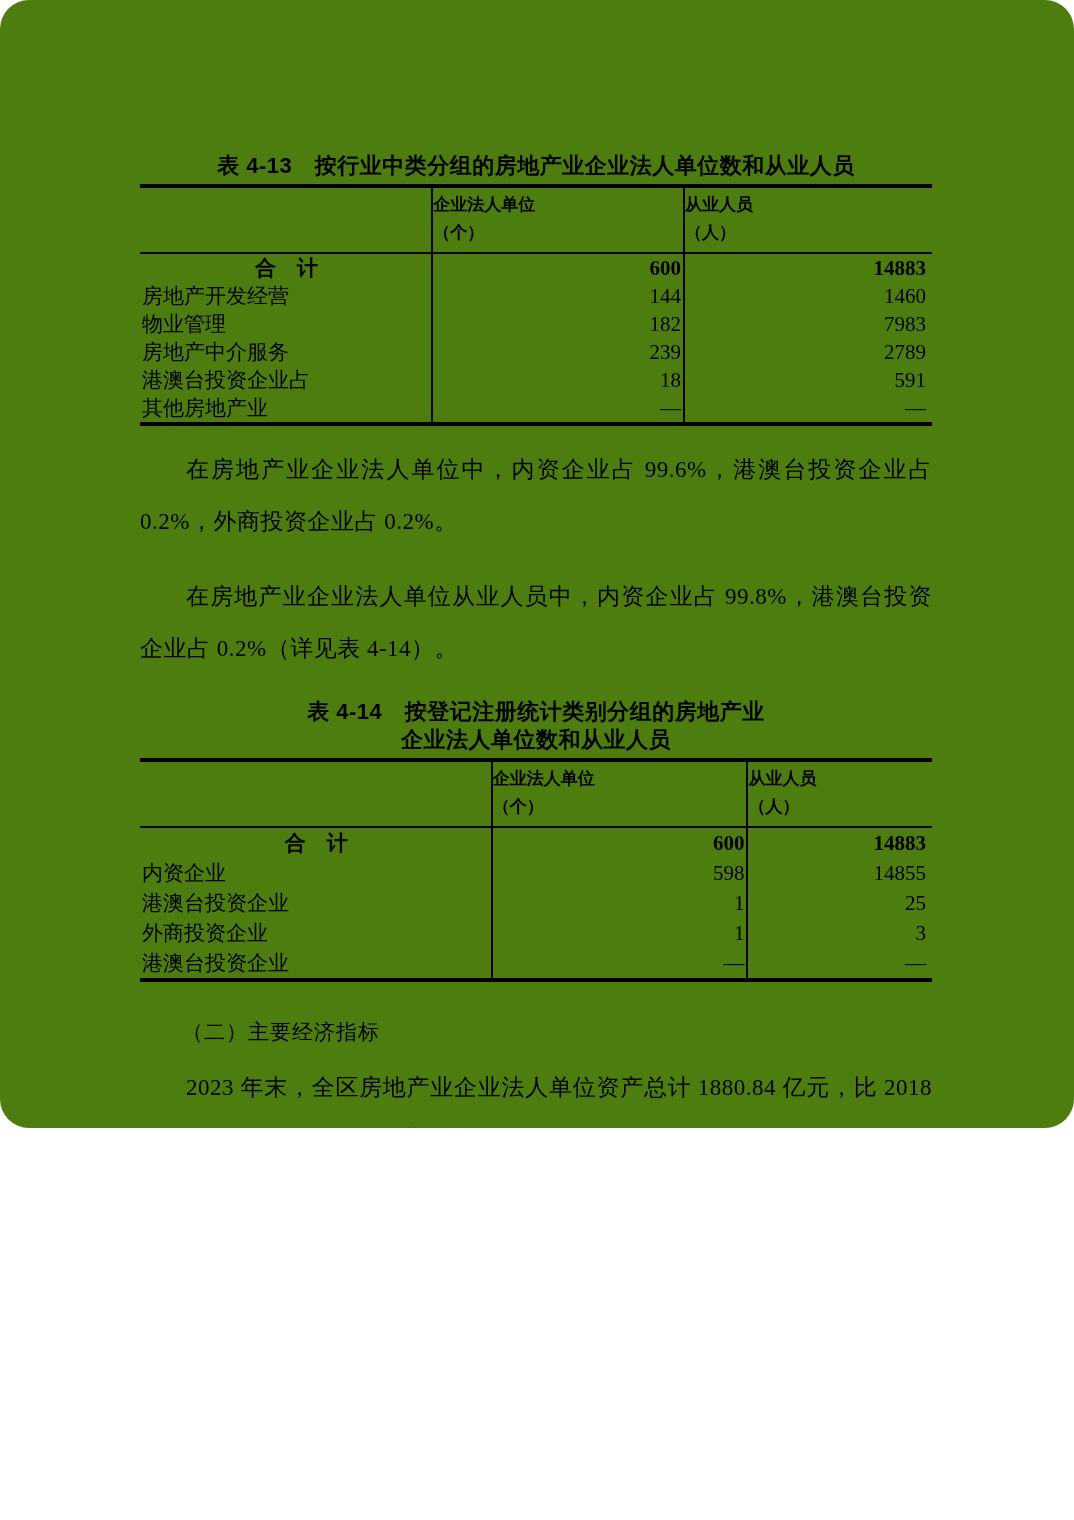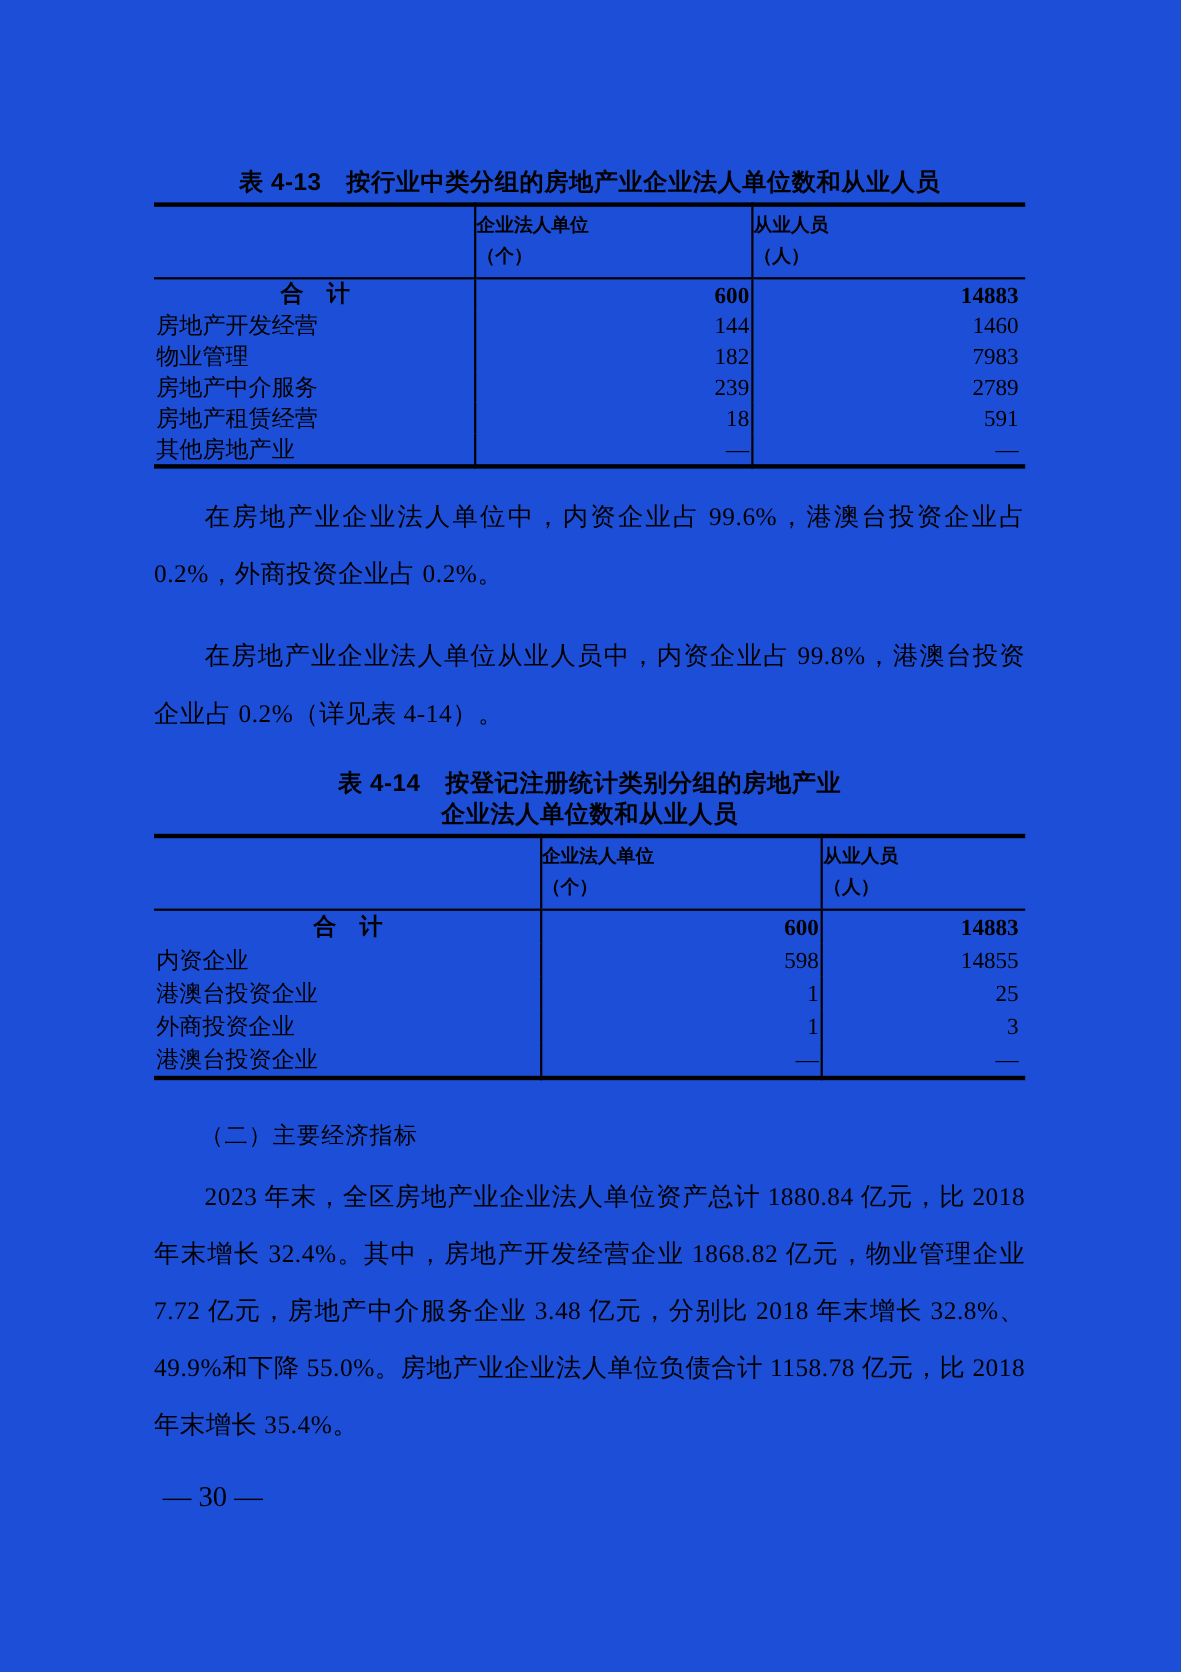--- a/index.html
+++ b/index.html
@@ -1,22 +1,23 @@
 <!DOCTYPE html>
 <html><head>
 <meta charset="utf-8">
 <style>
   html, body { margin:0; padding:0; background:#ffffff; }
   .page {
     position:relative;
-    width:1074px; height:1520px;
-    background:#1d4ed8;
+    width:1074px; height:1128px;
+    background:#4d7c0f;
     color:#000;
     font-family:"Liberation Serif","DejaVu Serif",serif;
     overflow:hidden;
+    border-radius:29px;
   }
   .content {
     position:absolute; left:140px; top:0; width:792px;
   }
 
   
   .table-title {
     font-family:"Liberation Sans","DejaVu Sans",sans-serif;
     font-weight:bold;
     font-size:22px;
@@ -145,21 +146,21 @@
           <td class="lbl">物业管理</td>
           <td class="num vline">182</td>
           <td class="num vline last">7983</td>
         </tr>
         <tr>
           <td class="lbl">房地产中介服务</td>
           <td class="num vline">239</td>
           <td class="num vline last">2789</td>
         </tr>
         <tr>
-          <td class="lbl">房地产租赁经营</td>
+          <td class="lbl">港澳台投资企业占</td>
           <td class="num vline">18</td>
           <td class="num vline last">591</td>
         </tr>
         <tr>
           <td class="lbl">其他房地产业</td>
           <td class="num vline">—</td>
           <td class="num vline last">—</td>
         </tr>
       </tbody>
     </table>

